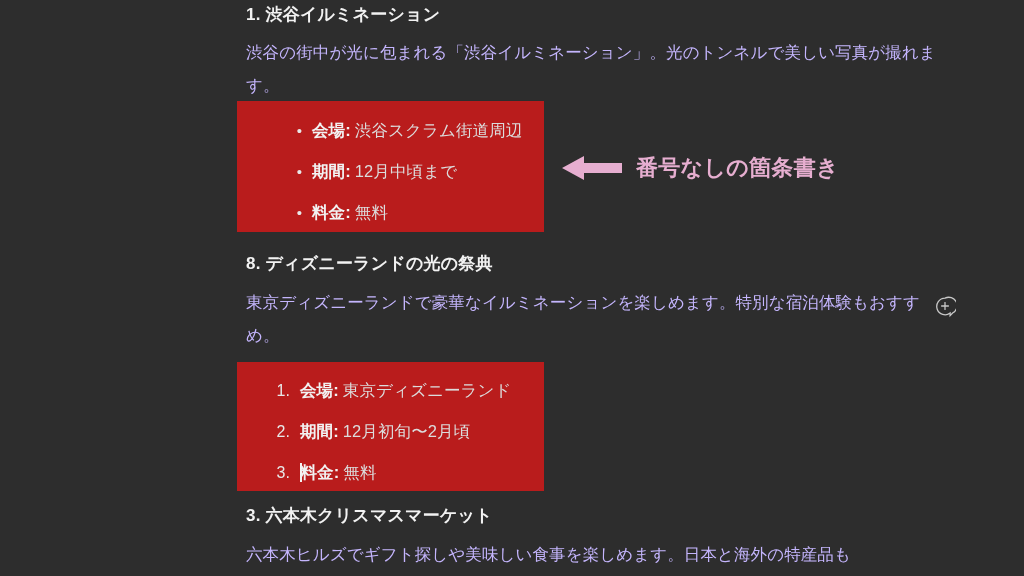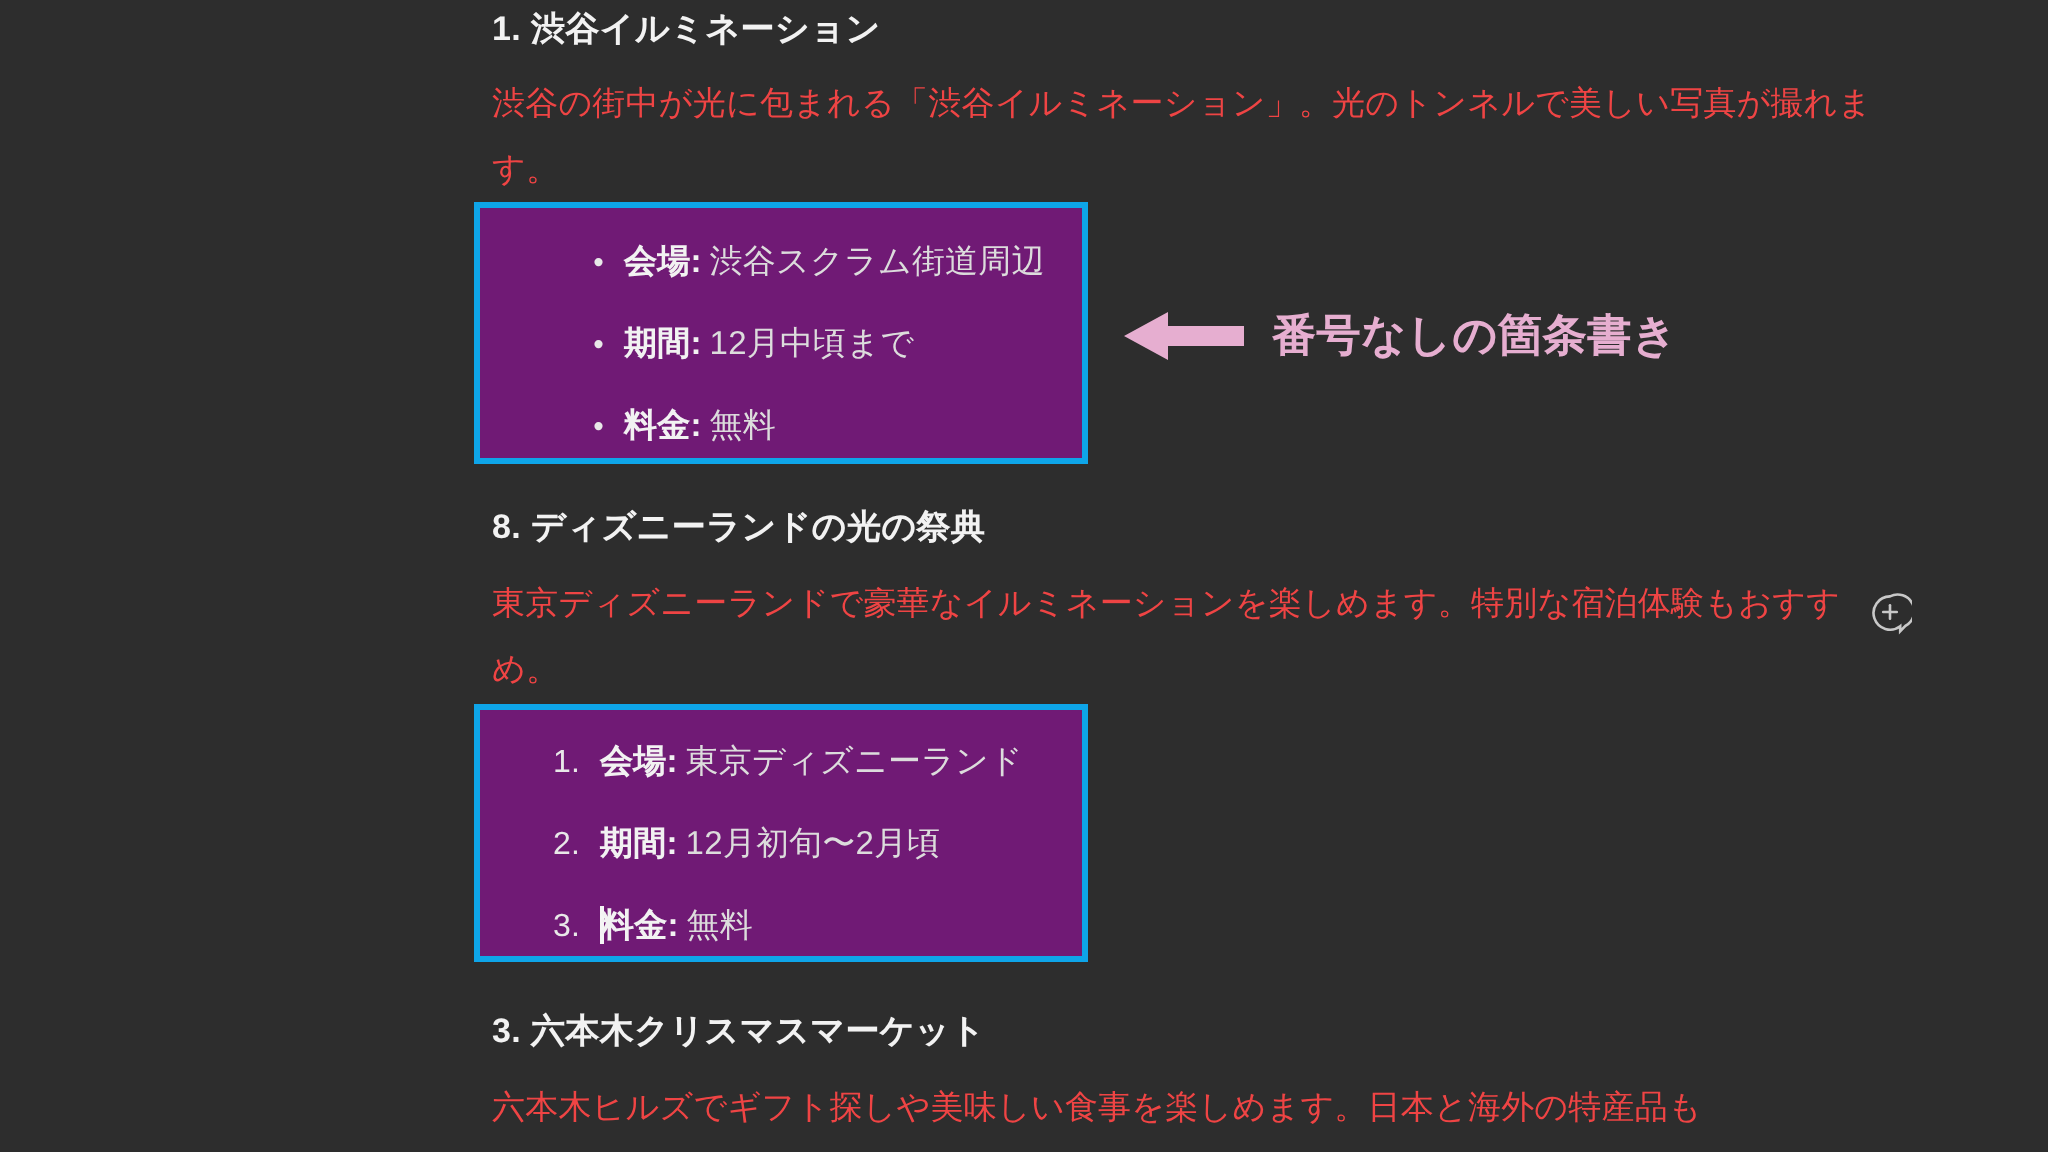--- a/index.html
+++ b/index.html
@@ -31,32 +31,32 @@
     font-weight: bold;
     font-size: 17px;
     letter-spacing: 0.2px;
     white-space: nowrap;
   }
 
   .para {
     position: absolute;
     left: 246px;
     width: 700px;
-    color: #ef4444;
+    color: #c4b5fd;
     font-size: 16.5px;
     line-height: 33px;
     letter-spacing: 0.1px;
   }
 
   
   .listbox {
     position: absolute;
     box-sizing: border-box;
-    border: 3px solid #0ea5e9;
-    background: #701a75;
+    border: 3px solid #b91c1c;
+    background: #b91c1c;
   }
 
   .list {
     list-style: none;
     margin: 0;
     padding: 0;
     position: relative;
   }
 
   .list-item {
@@ -165,21 +165,21 @@
   <div class="para" style="top: 286px;">東京ディズニーランドで豪華なイルミネーションを楽しめます。特別な宿泊体験もおすすめ。</div>
 
   <div class="comment-icon" style="left: 934px; top: 296px;">
     <svg width="22" height="22" viewBox="0 0 22 22">
       <path d="M11 2.2 A8.3 8.3 0 1 0 16.1 17.1 L16.1 19.6 L18.6 17.0 A8.3 8.3 0 0 0 11 2.2 Z" fill="none" stroke="#c8c8c8" stroke-width="1.3"></path>
       <line x1="11" y1="6.6" x2="11" y2="13.4" stroke="#c8c8c8" stroke-width="1.3" stroke-linecap="round"></line>
       <line x1="7.6" y1="10" x2="14.4" y2="10" stroke="#c8c8c8" stroke-width="1.3" stroke-linecap="round"></line>
     </svg>
   </div>
 
-  <div class="listbox" style="left: 237px; top: 352px; width: 307px; height: 129px;">
+  <div class="listbox" style="left: 237px; top: 362px; width: 307px; height: 129px;">
     <ol class="list">
       <li class="list-item" style="left: 10px; top: 15px;">
         <span class="marker">1.</span><span class="item-label">会場:</span><span class="item-value">東京ディズニーランド</span>
       </li>
       <li class="list-item" style="left: 10px; top: 56px;">
         <span class="marker">2.</span><span class="item-label">期間:</span><span class="item-value">12月初旬〜2月頃</span>
       </li>
       <li class="list-item" style="left: 10px; top: 97px;">
         <span class="marker">3.</span><span class="caret"></span><span class="item-label">料金:</span><span class="item-value">無料</span>
       </li>

